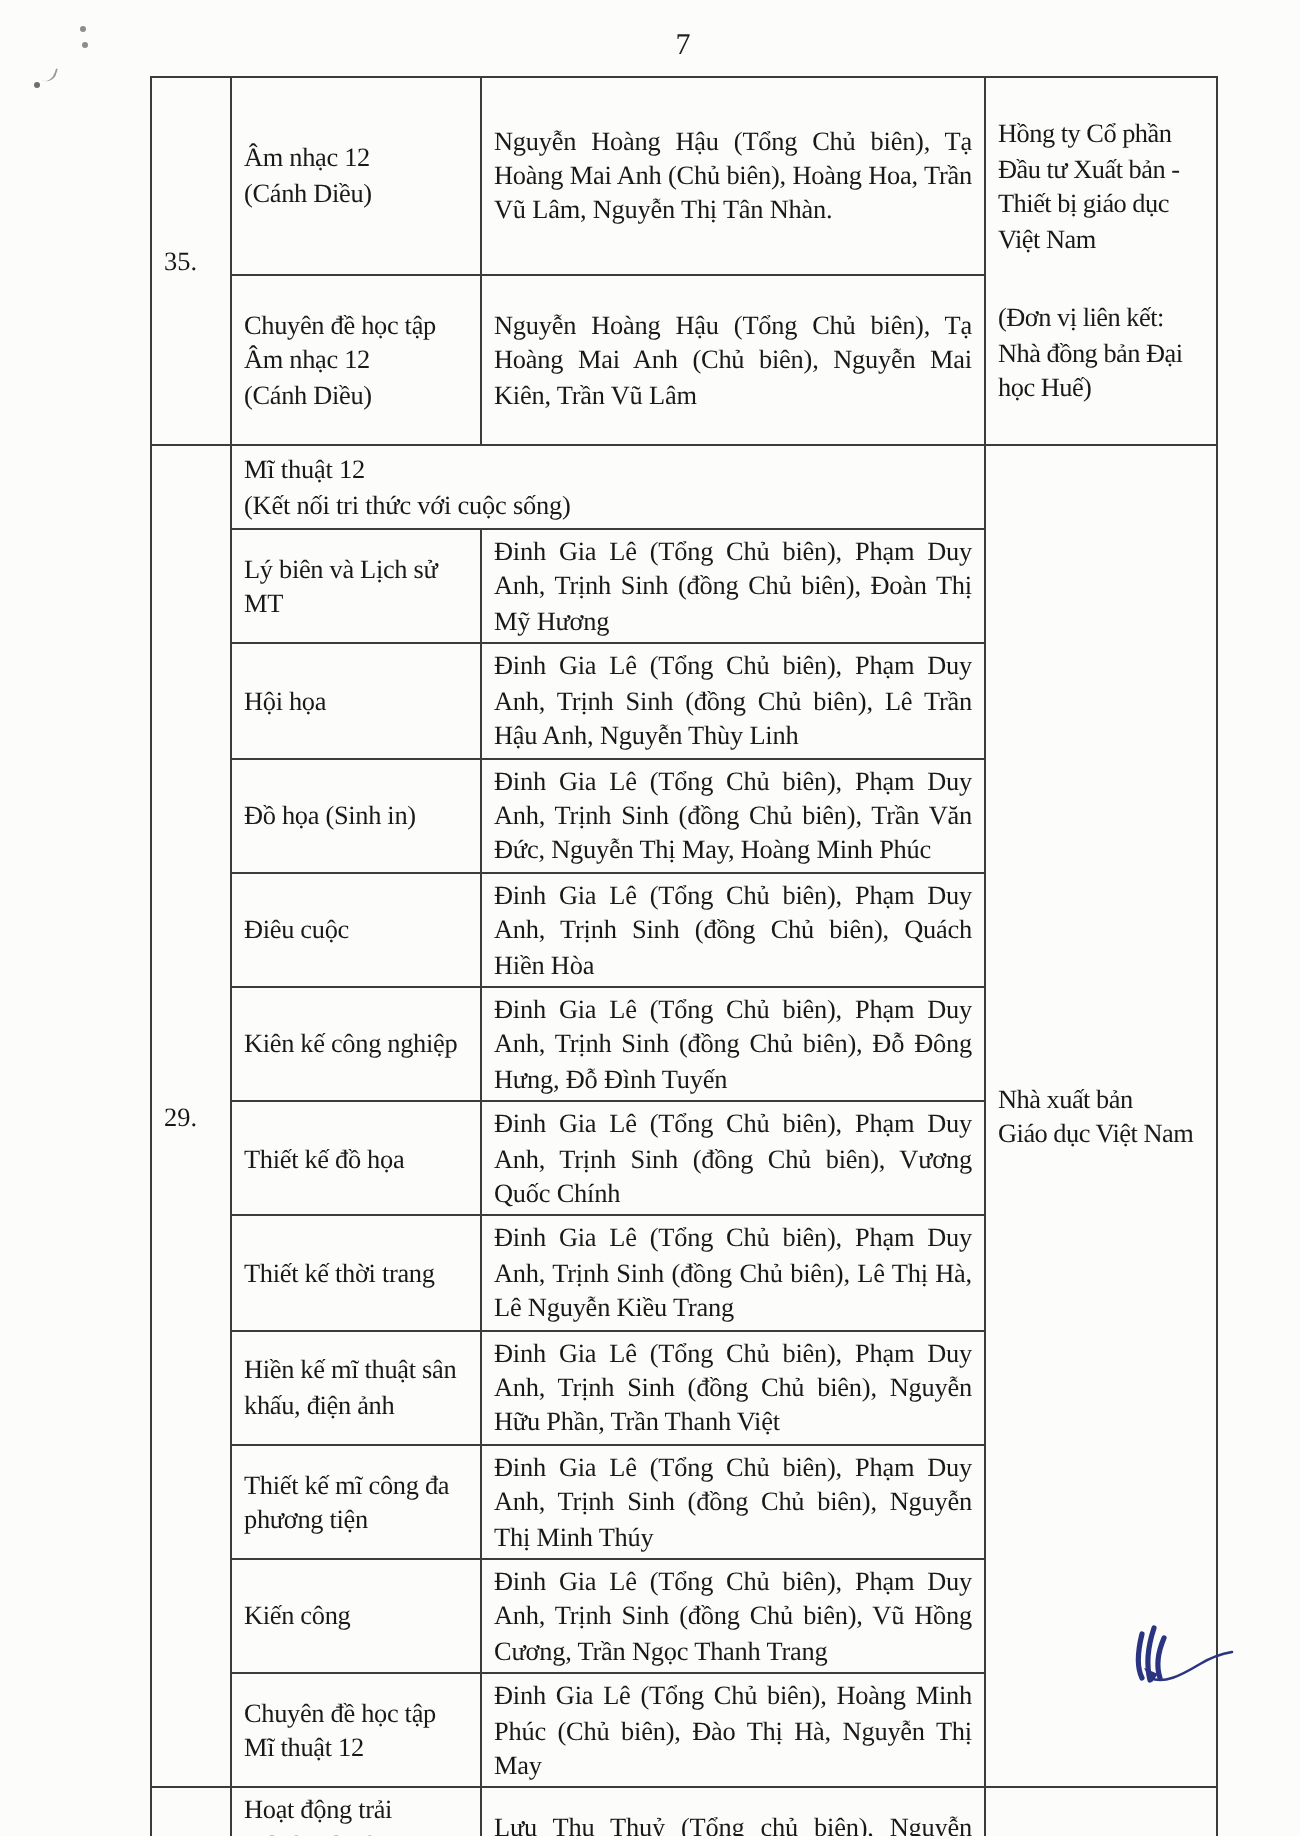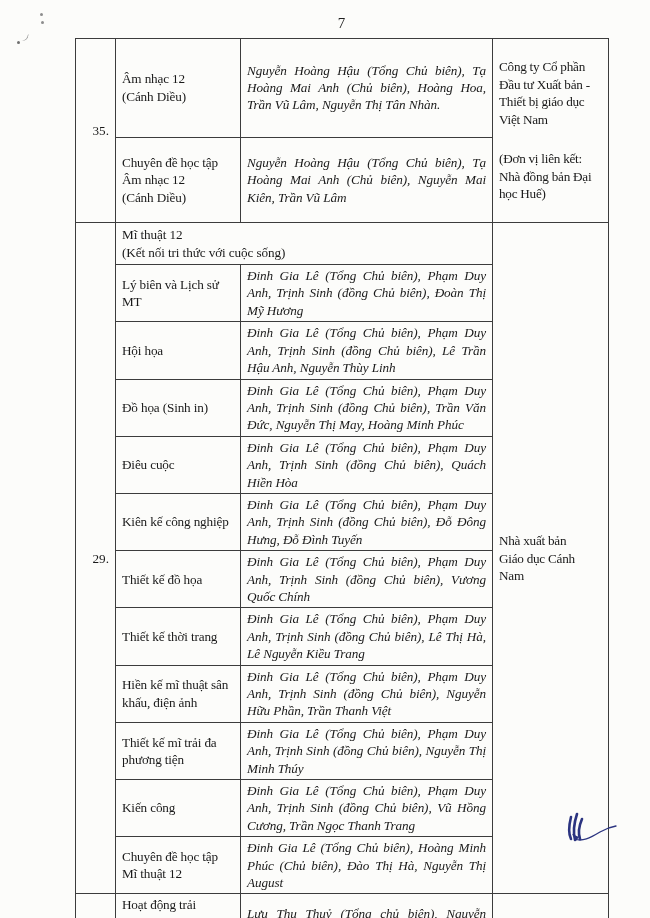--- a/index.html
+++ b/index.html
@@ -19,36 +19,35 @@
     position:absolute;left:75px;top:38px;
     border-collapse:collapse;table-layout:fixed;width:533px;
   }
   .page-table td{
     border:1px solid #3c3c3c;
     vertical-align:middle;
     padding:2px 6px;
     font-size:13.2px;
     line-height:17.4px;
   }
-  .num-cell{text-align:right;padding:0 2px;font-size:13.5px;}
+  .num-cell{text-align:left;padding:0 2px;font-size:13.5px;}
   .title-cell{
     white-space:pre-line;
     padding:2px 2px 2px 8px;
     letter-spacing:-0.15px;
   }
   .group-title-cell{
     white-space:pre-line;
     padding:2px 2px 2px 8px;
     letter-spacing:-0.1px;
   }
   .authors-cell{
     text-align:justify;
     padding:3px 8px 3px 9px;
     letter-spacing:-0.1px;
-    font-style:italic;
   }
   .pub-cell{
     white-space:pre-line;
     letter-spacing:-0.25px;
     padding:3px 4px 3px 8px;
     font-size:13px;
   }
   .pub-top{vertical-align:top;}
   .pub-note{margin-top:5px;white-space:pre-line;}
   
@@ -89,37 +88,37 @@
       <col style="width:116px">
   </colgroup>
 
   <tbody>
       <tr class="r-35a">
     <td class="num-cell" rowspan="2">35.</td>
     <td class="title-cell">Âm nhạc 12
 (Cánh Diều)</td>
     <td class="authors-cell">Nguyễn Hoàng Hậu (Tổng Chủ biên), Tạ Hoàng Mai Anh (Chủ biên), Hoàng Hoa, Trần Vũ Lâm, Nguyễn Thị Tân Nhàn.</td>
     <td class="pub-cell pub-top" rowspan="2">
-      <div>Công ty Cổ phần Đầu tư Xuất bản - Thiết bị giáo dục Việt Nam</div>
+      <div>Hồng ty Cổ phần Đầu tư Xuất bản - Thiết bị giáo dục Việt Nam</div>
       <div class="pub-note">(Đơn vị liên kết: Nhà đồng bản Đại học Huế)</div>
     </td>
   </tr>
   <tr class="r-35b">
     <td class="title-cell">Chuyên đề học tập
 Âm nhạc 12
 (Cánh Diều)</td>
     <td class="authors-cell">Nguyễn Hoàng Hậu (Tổng Chủ biên), Tạ Hoàng Mai Anh (Chủ biên), Nguyễn Mai Kiên, Trần Vũ Lâm</td>
   </tr>
 
   <tr class="r-36h">
     <td class="num-cell" rowspan="12">29.</td>
     <td class="group-title-cell" colspan="2">Mĩ thuật 12
 (Kết nối tri thức với cuộc sống)</td>
     <td class="pub-cell" rowspan="12">Nhà xuất bản
-Giáo dục Cánh Nam</td>
+Giáo dục Việt Nam</td>
   </tr>
   <tr class="r-36-1">
     <td class="title-cell">Lý biên và Lịch sử
 MT</td>
     <td class="authors-cell">Đinh Gia Lê (Tổng Chủ biên), Phạm Duy Anh, Trịnh Sinh (đồng Chủ biên), Đoàn Thị Mỹ Hương</td>
   </tr>
   <tr class="r-36-2">
     <td class="title-cell">Hội họa</td>
     <td class="authors-cell">Đinh Gia Lê (Tổng Chủ biên), Phạm Duy Anh, Trịnh Sinh (đồng Chủ biên), Lê Trần Hậu Anh, Nguyễn Thùy Linh</td>
   </tr>
@@ -142,32 +141,32 @@
   <tr class="r-36-7">
     <td class="title-cell">Thiết kế thời trang</td>
     <td class="authors-cell">Đinh Gia Lê (Tổng Chủ biên), Phạm Duy Anh, Trịnh Sinh (đồng Chủ biên), Lê Thị Hà, Lê Nguyễn Kiều Trang</td>
   </tr>
   <tr class="r-36-8">
     <td class="title-cell">Hiền kế mĩ thuật sân
 khấu, điện ảnh</td>
     <td class="authors-cell">Đinh Gia Lê (Tổng Chủ biên), Phạm Duy Anh, Trịnh Sinh (đồng Chủ biên), Nguyễn Hữu Phần, Trần Thanh Việt</td>
   </tr>
   <tr class="r-36-9">
-    <td class="title-cell">Thiết kế mĩ trải đa
+    <td class="title-cell">Thiết kế mĩ công đa
 phương tiện</td>
     <td class="authors-cell">Đinh Gia Lê (Tổng Chủ biên), Phạm Duy Anh, Trịnh Sinh (đồng Chủ biên), Nguyễn Thị Minh Thúy</td>
   </tr>
   <tr class="r-36-10">
     <td class="title-cell">Kiến công</td>
     <td class="authors-cell">Đinh Gia Lê (Tổng Chủ biên), Phạm Duy Anh, Trịnh Sinh (đồng Chủ biên), Vũ Hồng Cương, Trần Ngọc Thanh Trang</td>
   </tr>
   <tr class="r-36-11">
     <td class="title-cell">Chuyên đề học tập
 Mĩ thuật 12</td>
-    <td class="authors-cell">Đinh Gia Lê (Tổng Chủ biên), Hoàng Minh Phúc (Chủ biên), Đào Thị Hà, Nguyễn Thị August</td>
+    <td class="authors-cell">Đinh Gia Lê (Tổng Chủ biên), Hoàng Minh Phúc (Chủ biên), Đào Thị Hà, Nguyễn Thị May</td>
   </tr>
 
   <tr class="r-37">
     <td class="num-cell">37.</td>
     <td class="title-cell">Hoạt động trải
 nghiệm, hướng
 nghiệp 12
 (Kết nối tri thức với
 cuộc sống)</td>
     <td class="authors-cell">Lưu Thu Thuỷ (Tổng chủ biên), Nguyễn Thanh Bình (Chủ biên), Lê Văn Cầu, Đỗ Thị Thanh Hương, Trần Thị Tố Oanh, Trần Thị Cẩm Tú</td>

